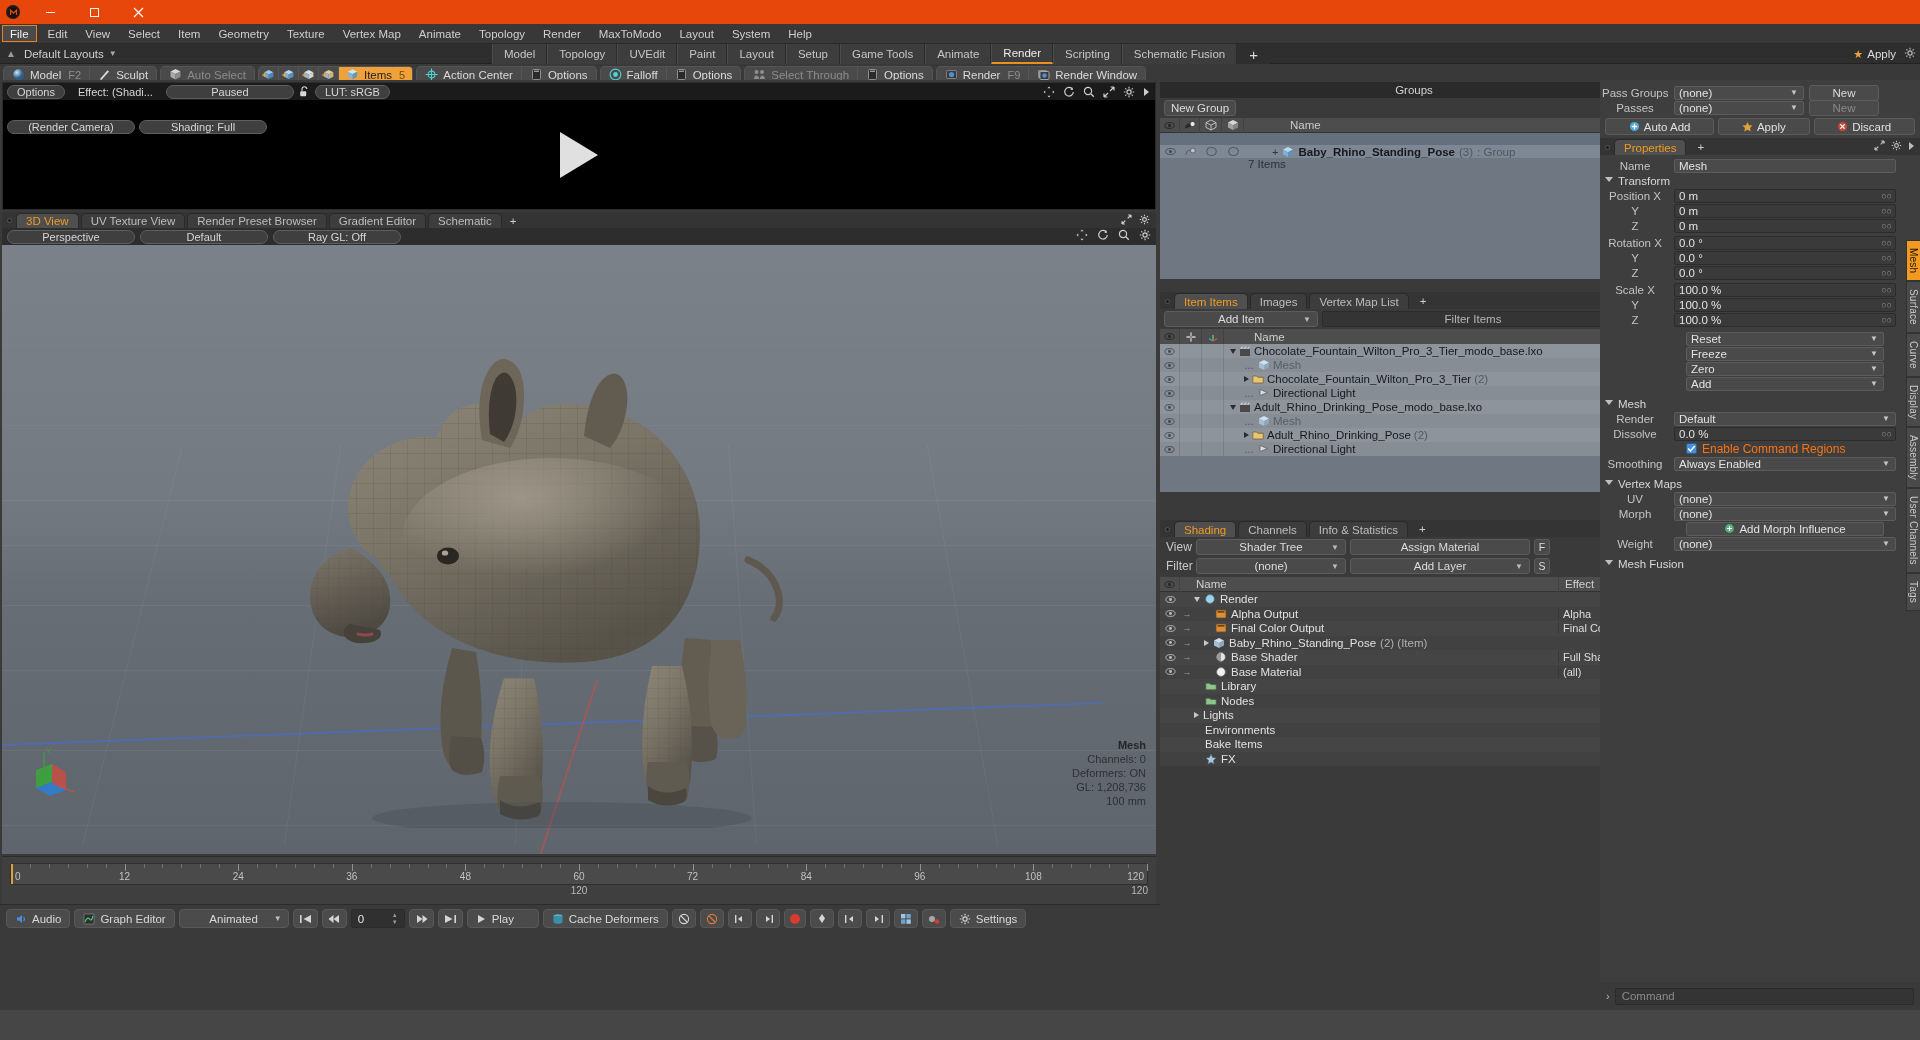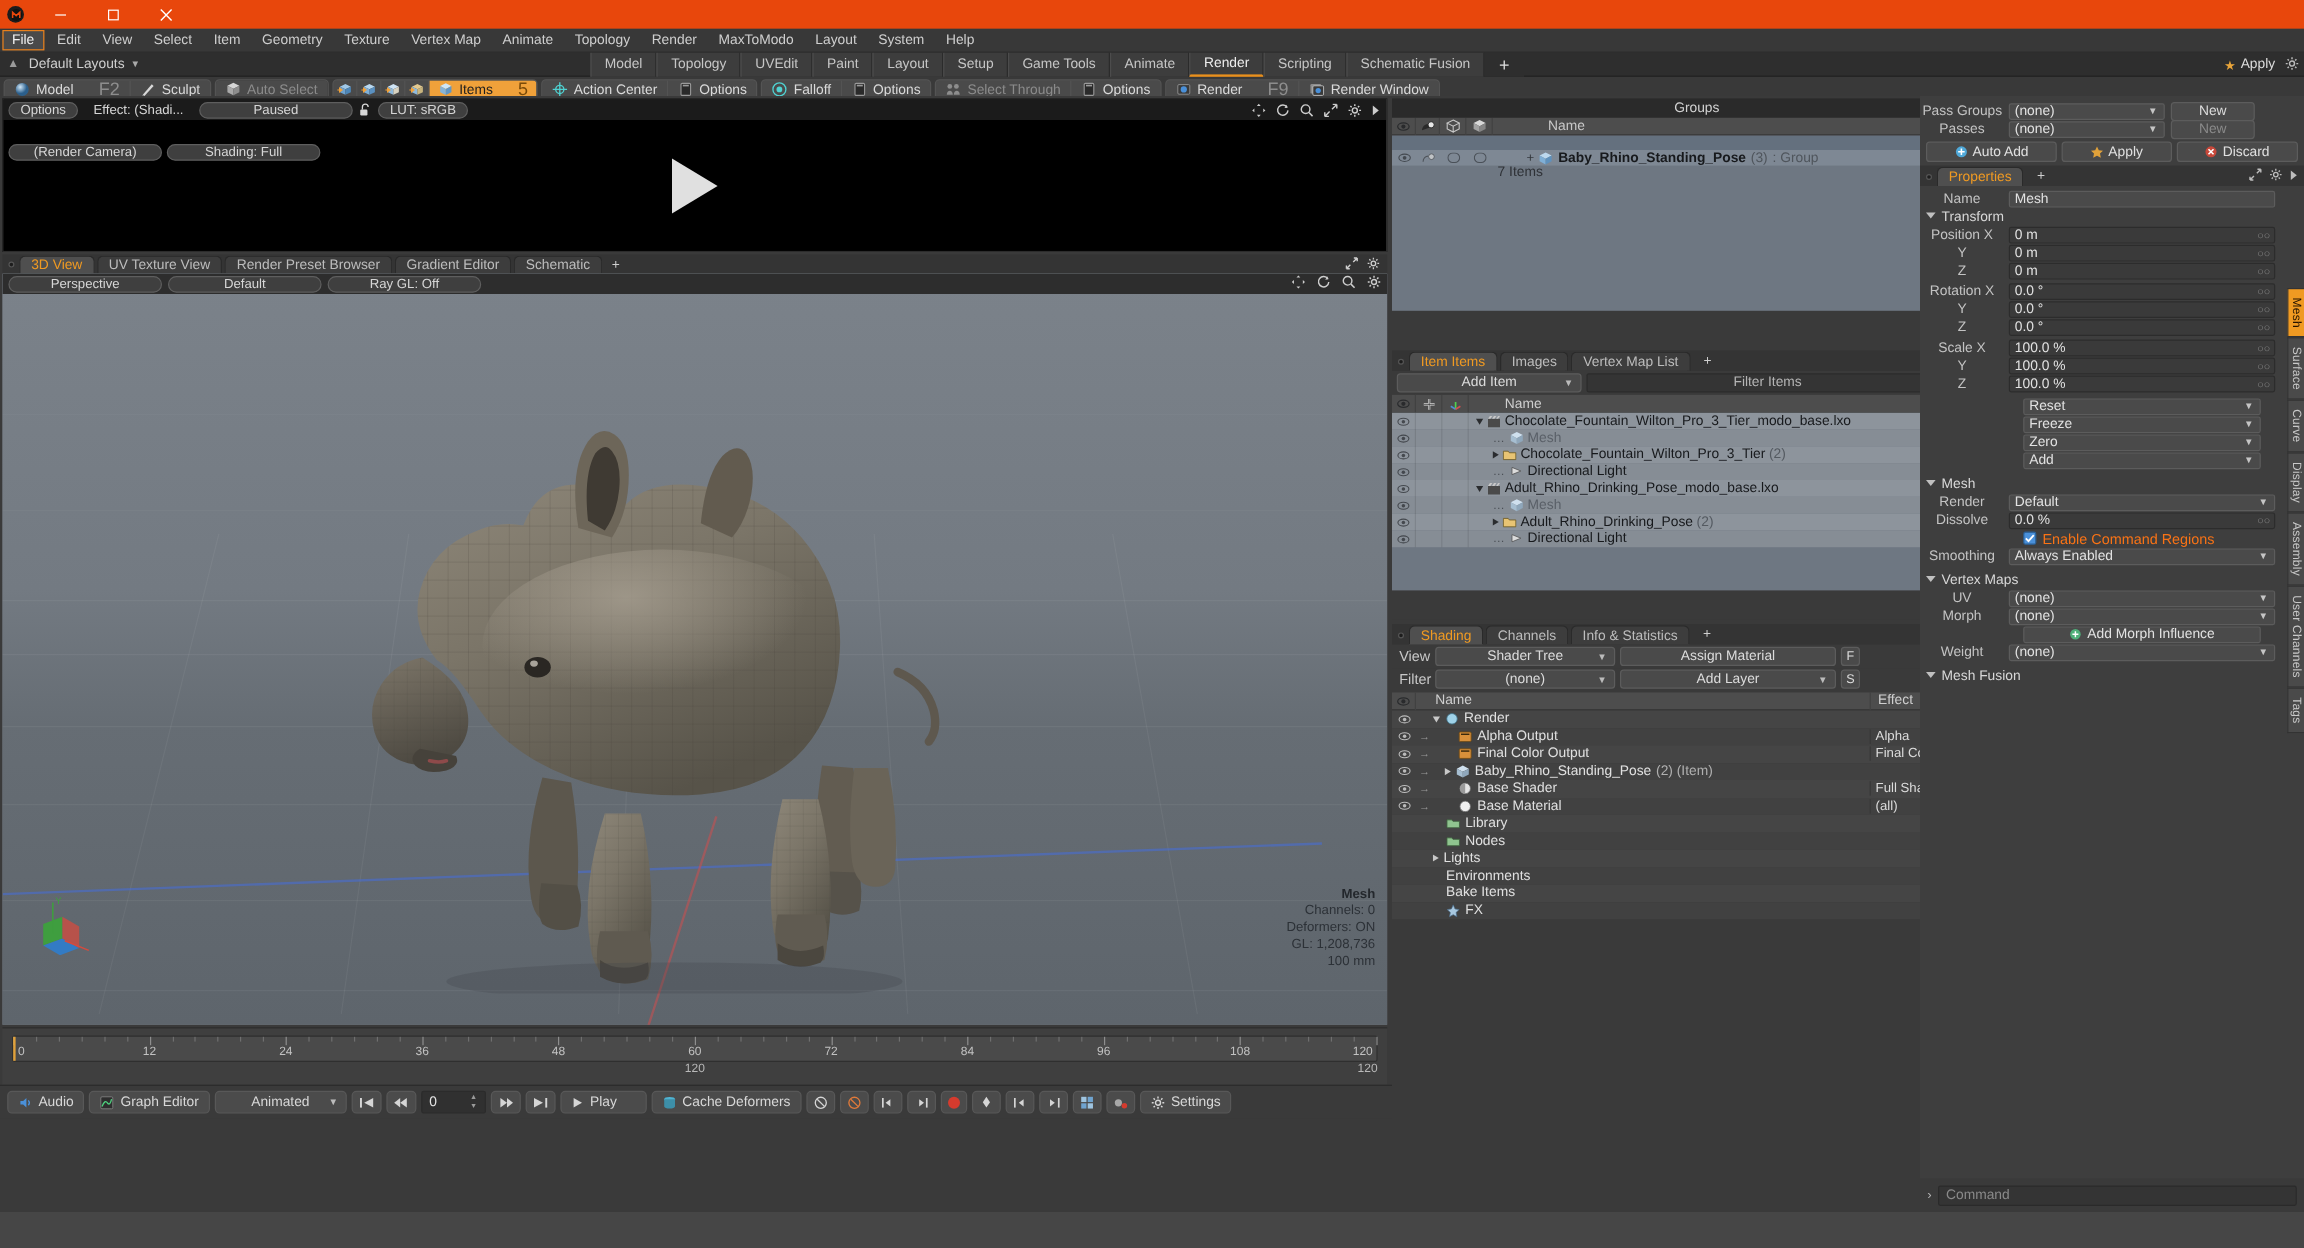--- a/index.html
+++ b/index.html
@@ -65,21 +65,21 @@
   
   .maintool{height:22px;background:#393939;display:flex;align-items:center;padding:0 3px;gap:3px;border-bottom:1px solid #2b2b2b;}
   .tgrp{display:flex;align-items:stretch;height:18px;border:1px solid #545454;border-radius:4px;overflow:hidden;background:#4a4a4a;}
   .tbtn{
     display:flex;align-items:center;gap:5px;padding:0 8px;font-size:11.5px;color:#dadada;
     background:#4a4a4a;border-right:1px solid #565656;white-space:nowrap;
   }
   .tbtn:last-child{border-right:none;}
   .tbtn.dim{color:#8b8b8b;}
   .tbtn.on{background:#f0a13a;color:#1e1e1e;}
-  .tbtn .fkey{color:#8d8d8d;font-size:15px;margin-left:16px;}
+  .tbtn .fkey{color:#8d8d8d;font-size:11px;margin-left:2px;}
   .tbtn.on .fkey{color:#7a4a08;}
   .ico{width:13px;height:13px;flex:0 0 auto;display:block;}
   .tgrp.iconly .tbtn{padding:0 3px;}
 
   
   .body{position:absolute;left:0;top:80px;width:1920px;height:930px;}
 
   
   .leftcol{position:absolute;left:0;top:0;width:1160px;height:930px;background:#3a3a3a;}
 
@@ -944,20 +944,23 @@
 
       <div class="panel" style="top:2px;height:208px;">
         <div class="panelhdr">
           <span>Groups</span>
           <span class="hicons">
             <span><svg width="11" height="11" viewBox="0 0 11 11">
                   <path d="M1 10L4.3 6.7M1 10V7.2M1 10h2.8M10 1L6.7 4.3M10 1v2.8M10 1H7.2" stroke="#b8b8b8" stroke-width="1.2" fill="none"></path>
                 </svg></span>
           </span>
         </div>
+        <div class="subbar">
+          <div class="btnwide" style="max-width:72px;">New Group</div>
+        </div>
         <div class="lhdr">
           <div class="c" style="width:20px;">
             <svg class="eye" viewBox="0 0 12 12">
                 <ellipse cx="6" cy="6" rx="5.2" ry="3.3" fill="none" stroke="#1d1f22" stroke-width="1.1"></ellipse>
                 <circle cx="6" cy="6" r="1.9" fill="#1d1f22"></circle>
               </svg>
           </div>
           <div class="c" style="width:20px;">
             <svg width="12" height="12" viewBox="0 0 12 12">
                 <path d="M1 9.5c0-2.8 2.2-5 4.6-5 1.4 0 2 .8 2 1.8 0 1-.8 1.6-1.8 1.6" fill="#2a2a2a"></path>

